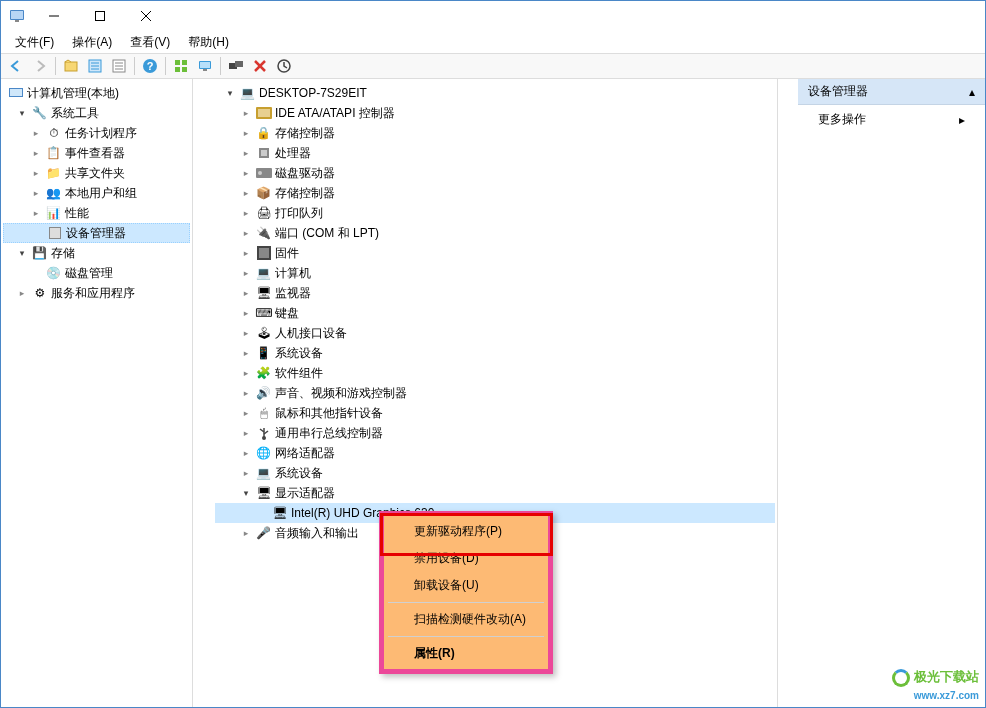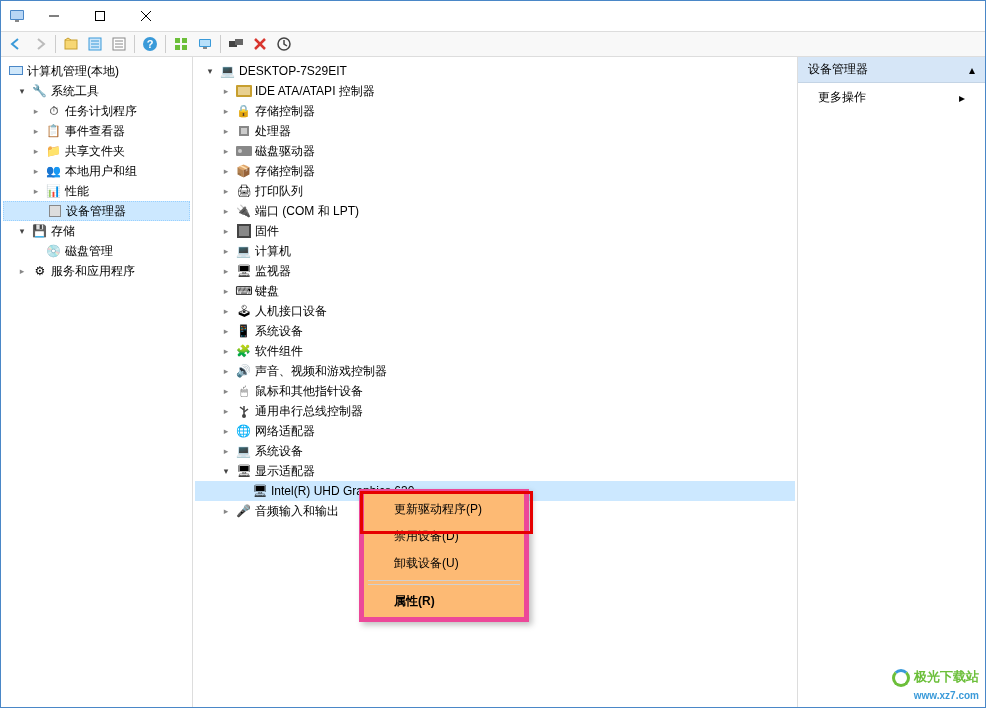--- a/index.html
+++ b/index.html
@@ -8,21 +8,21 @@
 .titlebar { height: 30px; display: flex; align-items: center; padding-left: 8px; background: #fff; }
 .titlebar .icon { width: 16px; height: 16px; margin-right: 6px; }
 .titlebar .title { flex: 1; font-size: 12px; }
 .win-controls { display: flex; }
 .win-btn { width: 46px; height: 30px; display: flex; align-items: center; justify-content: center; cursor: pointer; }
 .menubar { height: 22px; display: flex; align-items: center; padding-left: 6px; gap: 2px; background: #fff; }
 .menu-item { padding: 2px 8px; cursor: pointer; }
 .toolbar { height: 26px; display: flex; align-items: center; border-top: 1px solid #ddd; border-bottom: 1px solid #ddd; padding: 0 4px; gap: 2px; background: #f8f8f8; }
 .tb-btn { width: 22px; height: 22px; display: flex; align-items: center; justify-content: center; cursor: pointer; border: 1px solid transparent; }
 .tb-sep { width: 1px; height: 18px; background: #ccc; margin: 0 2px; }
-.content { flex: 1; display: flex; overflow: hidden; }
+.content { flex: 1; display: flex; overflow: hidden; gap: 20px; }
 .left-pane { width: 192px; border-right: 1px solid #ddd; padding: 4px 2px; overflow: auto; }
 .middle-pane { flex: 1; border-right: 1px solid #ddd; padding: 4px 2px; overflow: auto; position: relative; }
 .right-pane { width: 187px; display: flex; flex-direction: column; }
 .right-header { background: #eef3fa; border-bottom: 1px solid #ddd; padding: 3px 8px; font-weight: bold; }
 .right-section { background: #d6e6f7; padding: 4px 10px; display: flex; justify-content: space-between; align-items: center; border-bottom: 1px solid #c4d4e5; }
 .right-item { padding: 6px 20px; display: flex; justify-content: space-between; align-items: center; cursor: pointer; }
 .tree-row { display: flex; align-items: center; height: 20px; padding-left: 2px; cursor: pointer; white-space: nowrap; }
 .tree-row.selected { background: #cce8ff; border: 1px dotted #99d1ff; }
 .tree-row.hl { background: #cce8ff; color: #000; }
 .expander { width: 14px; height: 14px; display: inline-flex; align-items: center; justify-content: center; color: #888; font-size: 9px; }
@@ -63,20 +63,26 @@
         </div>
       <div class="win-btn close">
           <svg width="10" height="10">
             <line x1="0" y1="0" x2="10" y2="10" stroke="#000" stroke-width="1"></line>
             <line x1="10" y1="0" x2="0" y2="10" stroke="#000" stroke-width="1"></line>
           </svg>
         </div>
     </div>
   </div>
 
+  <div class="menubar">
+    <div class="menu-item">文件(F)</div>
+    <div class="menu-item">操作(A)</div>
+    <div class="menu-item">查看(V)</div>
+    <div class="menu-item">帮助(H)</div>
+  </div>
 
   <div class="toolbar">
     <div class="tb-btn">
         <svg width="16" height="16">
           <path d="M10 3 L4 8 L10 13" fill="none" stroke="#3a9ad9" stroke-width="2"></path>
         </svg>
       </div>
     <div class="tb-btn">
         <svg width="16" height="16">
           <path d="M6 3 L12 8 L6 13" fill="none" stroke="#bbb" stroke-width="2"></path>
@@ -391,20 +397,21 @@
           <span class="t-icon">🎤</span>
           <span>音频输入和输出</span>
         </div>
 
       <div class="context-menu" style="left:166px; top:432px;">
         <div class="red-box top"></div>
         <div class="ctx-item">更新驱动程序(P)</div>
         <div class="ctx-item">禁用设备(D)</div>
         <div class="ctx-item">卸载设备(U)</div>
         <div class="ctx-sep"></div>
+        <div class="ctx-item">扫描检测硬件改动(A)</div>
         <div class="ctx-sep"></div>
         <div class="ctx-item" style="font-weight:bold">属性(R)</div>
       </div>
     </div>
 
     <div class="right-pane">
       <div class="right-section">
         <span>设备管理器</span>
         <span>▴</span>
       </div>

